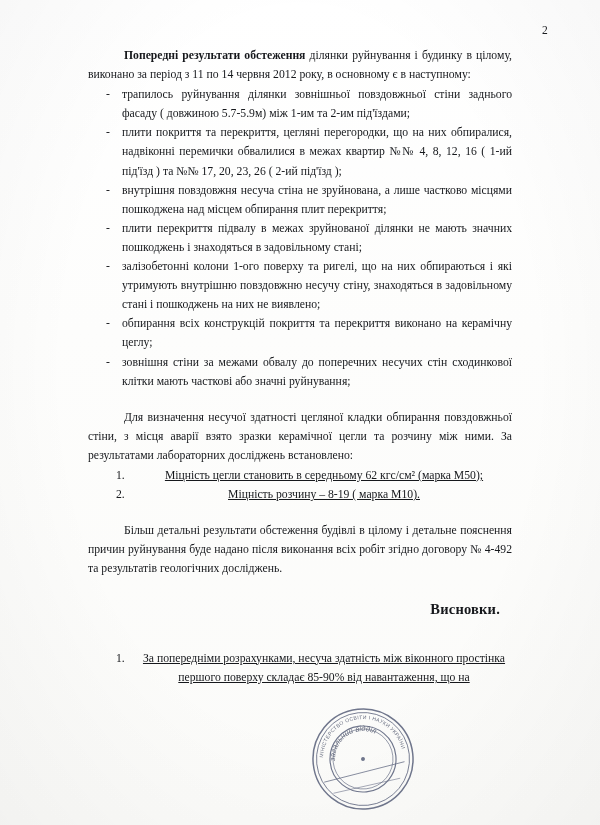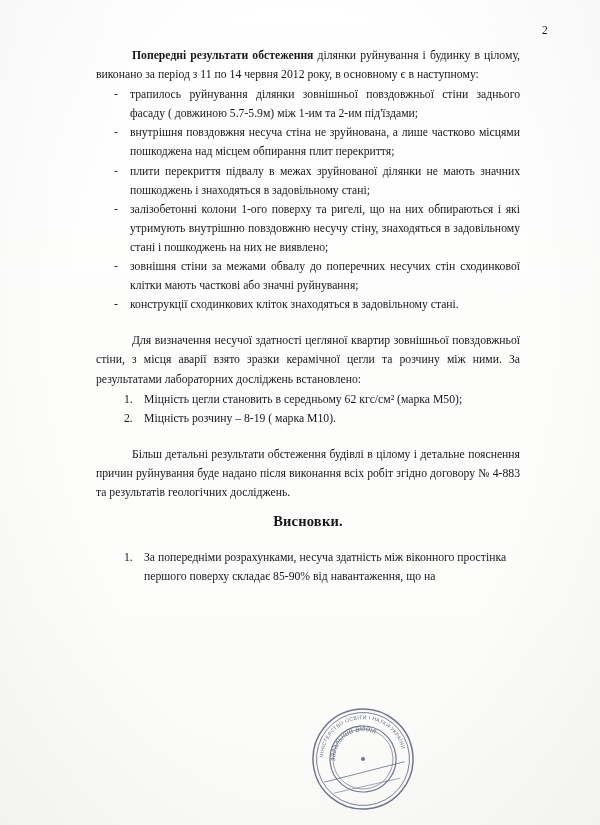--- a/index.html
+++ b/index.html
@@ -32,21 +32,21 @@
   .page-number {
     position: absolute;
     top: 24px;
     right: 52px;
     font-size: 11.5px;
     color: #1b1d21;
     letter-spacing: 0.2px;
   }
   .content {
     position: absolute;
-    left: 96px;
+    left: 88px;
     top: 46px;
     width: 424px;
     font-size: 11.7px;
     line-height: 19.1px;
     text-align: justify;
     color: #16181c;
   }
   .para {
     margin: 0 0 1px 0;
     text-indent: 36px;
@@ -80,35 +80,36 @@
   ol.num-list {
     list-style: none;
     counter-reset: itm;
     margin: 0;
     padding: 0;
   }
   ol.num-list > li {
     position: relative;
     padding-left: 48px;
     counter-increment: itm;
-    text-align: left;
+    text-align: center;
+    text-decoration: underline;
   }
   ol.num-list > li::before {
     content: counter(itm) ".";
     position: absolute;
     left: 28px;
     top: 0;
   }
   .spacer-sm { height: 9px; }
   .spacer-md { height: 17px; }
   .section-heading {
-    text-align: center;
+    text-align: right;
     font-weight: bold;
     font-size: 14.5px;
-    margin: 0;
+    margin: 12px;
     letter-spacing: 0.2px;
   }
   
   .stamp {
     position: absolute;
     left: 310px;
     top: 706px;
     width: 106px;
     height: 106px;
     pointer-events: none;
@@ -137,39 +138,40 @@
   <div class="paper-tone"></div>
 
   <div class="page-number">2</div>
 
   <div class="content">
 
     <p class="para lead"><span class="bold">Попередні результати обстеження</span><span> ділянки руйнування і будинку в цілому, виконано за період з 11 по 14 червня 2012 року, в основному є в наступному:</span></p>
 
     <ul class="dash-list">
       <li>трапилось   руйнування ділянки зовнішньої повздовжньої стіни заднього фасаду ( довжиною 5.7-5.9м) між 1-им та 2-им під'їздами;</li>
+      <li>плити покриття та перекриття, цегляні перегородки, що на них обпиралися, надвіконні перемички обвалилися в межах квартир №№ 4, 8, 12, 16 ( 1-ий під'їзд ) та №№ 17, 20, 23, 26 ( 2-ий під'їзд );</li>
       <li>внутрішня повздовжня несуча стіна не зруйнована, а лише частково місцями пошкоджена над місцем обпирання плит перекриття;</li>
       <li>плити перекриття підвалу в межах зруйнованої ділянки не мають значних пошкоджень і знаходяться в задовільному стані;</li>
       <li>залізобетонні колони 1-ого поверху та ригелі, що на них обпираються і які утримують внутрішню повздовжню несучу стіну, знаходяться в задовільному стані і пошкоджень на них не виявлено;</li>
+      <li>обпирання всіх конструкцій покриття та перекриття виконано на керамічну цеглу;</li>
       <li>зовнішня   стіни за межами обвалу до поперечних несучих стін сходинкової клітки мають часткові або значні руйнування;</li>
-      <li>конструкції сходинкових кліток знаходяться в задовільному стані.</li>
     </ul>
 
     <div class="spacer-md"></div>
 
-    <p class="para">Для   визначення несучої здатності цегляної квартир зовнішньої повздовжньої стіни, з місця аварії взято зразки керамічної цегли та розчину між ними. За результатами лабораторних досліджень встановлено:</p>
+    <p class="para">Для   визначення несучої здатності цегляної кладки обпирання повздовжньої стіни, з місця аварії взято зразки керамічної цегли та розчину між ними. За результатами лабораторних досліджень встановлено:</p>
 
     <ol class="num-list">
       <li>Міцність цегли становить в середньому 62 кгс/см² (марка М50);</li>
       <li>Міцність розчину – 8-19 ( марка М10).</li>
     </ol>
 
     <div class="spacer-md"></div>
 
-    <p class="para">Більш детальні результати обстеження будівлі в цілому і детальне пояснення причин руйнування буде надано після виконання всіх робіт згідно договору № 4-883 та результатів геологічних досліджень.</p>
+    <p class="para">Більш детальні результати обстеження будівлі в цілому і детальне пояснення причин руйнування буде надано після виконання всіх робіт згідно договору № 4-492 та результатів геологічних досліджень.</p>
 
     <div class="spacer-sm"></div>
 
     <p class="section-heading">Висновки.</p>
 
     <div class="spacer-md"></div>
 
     <ol class="num-list">
       <li>За попередніми розрахунками, несуча здатність між віконного простінка першого поверху складає 85-90% від навантаження, що на</li>
     </ol>

